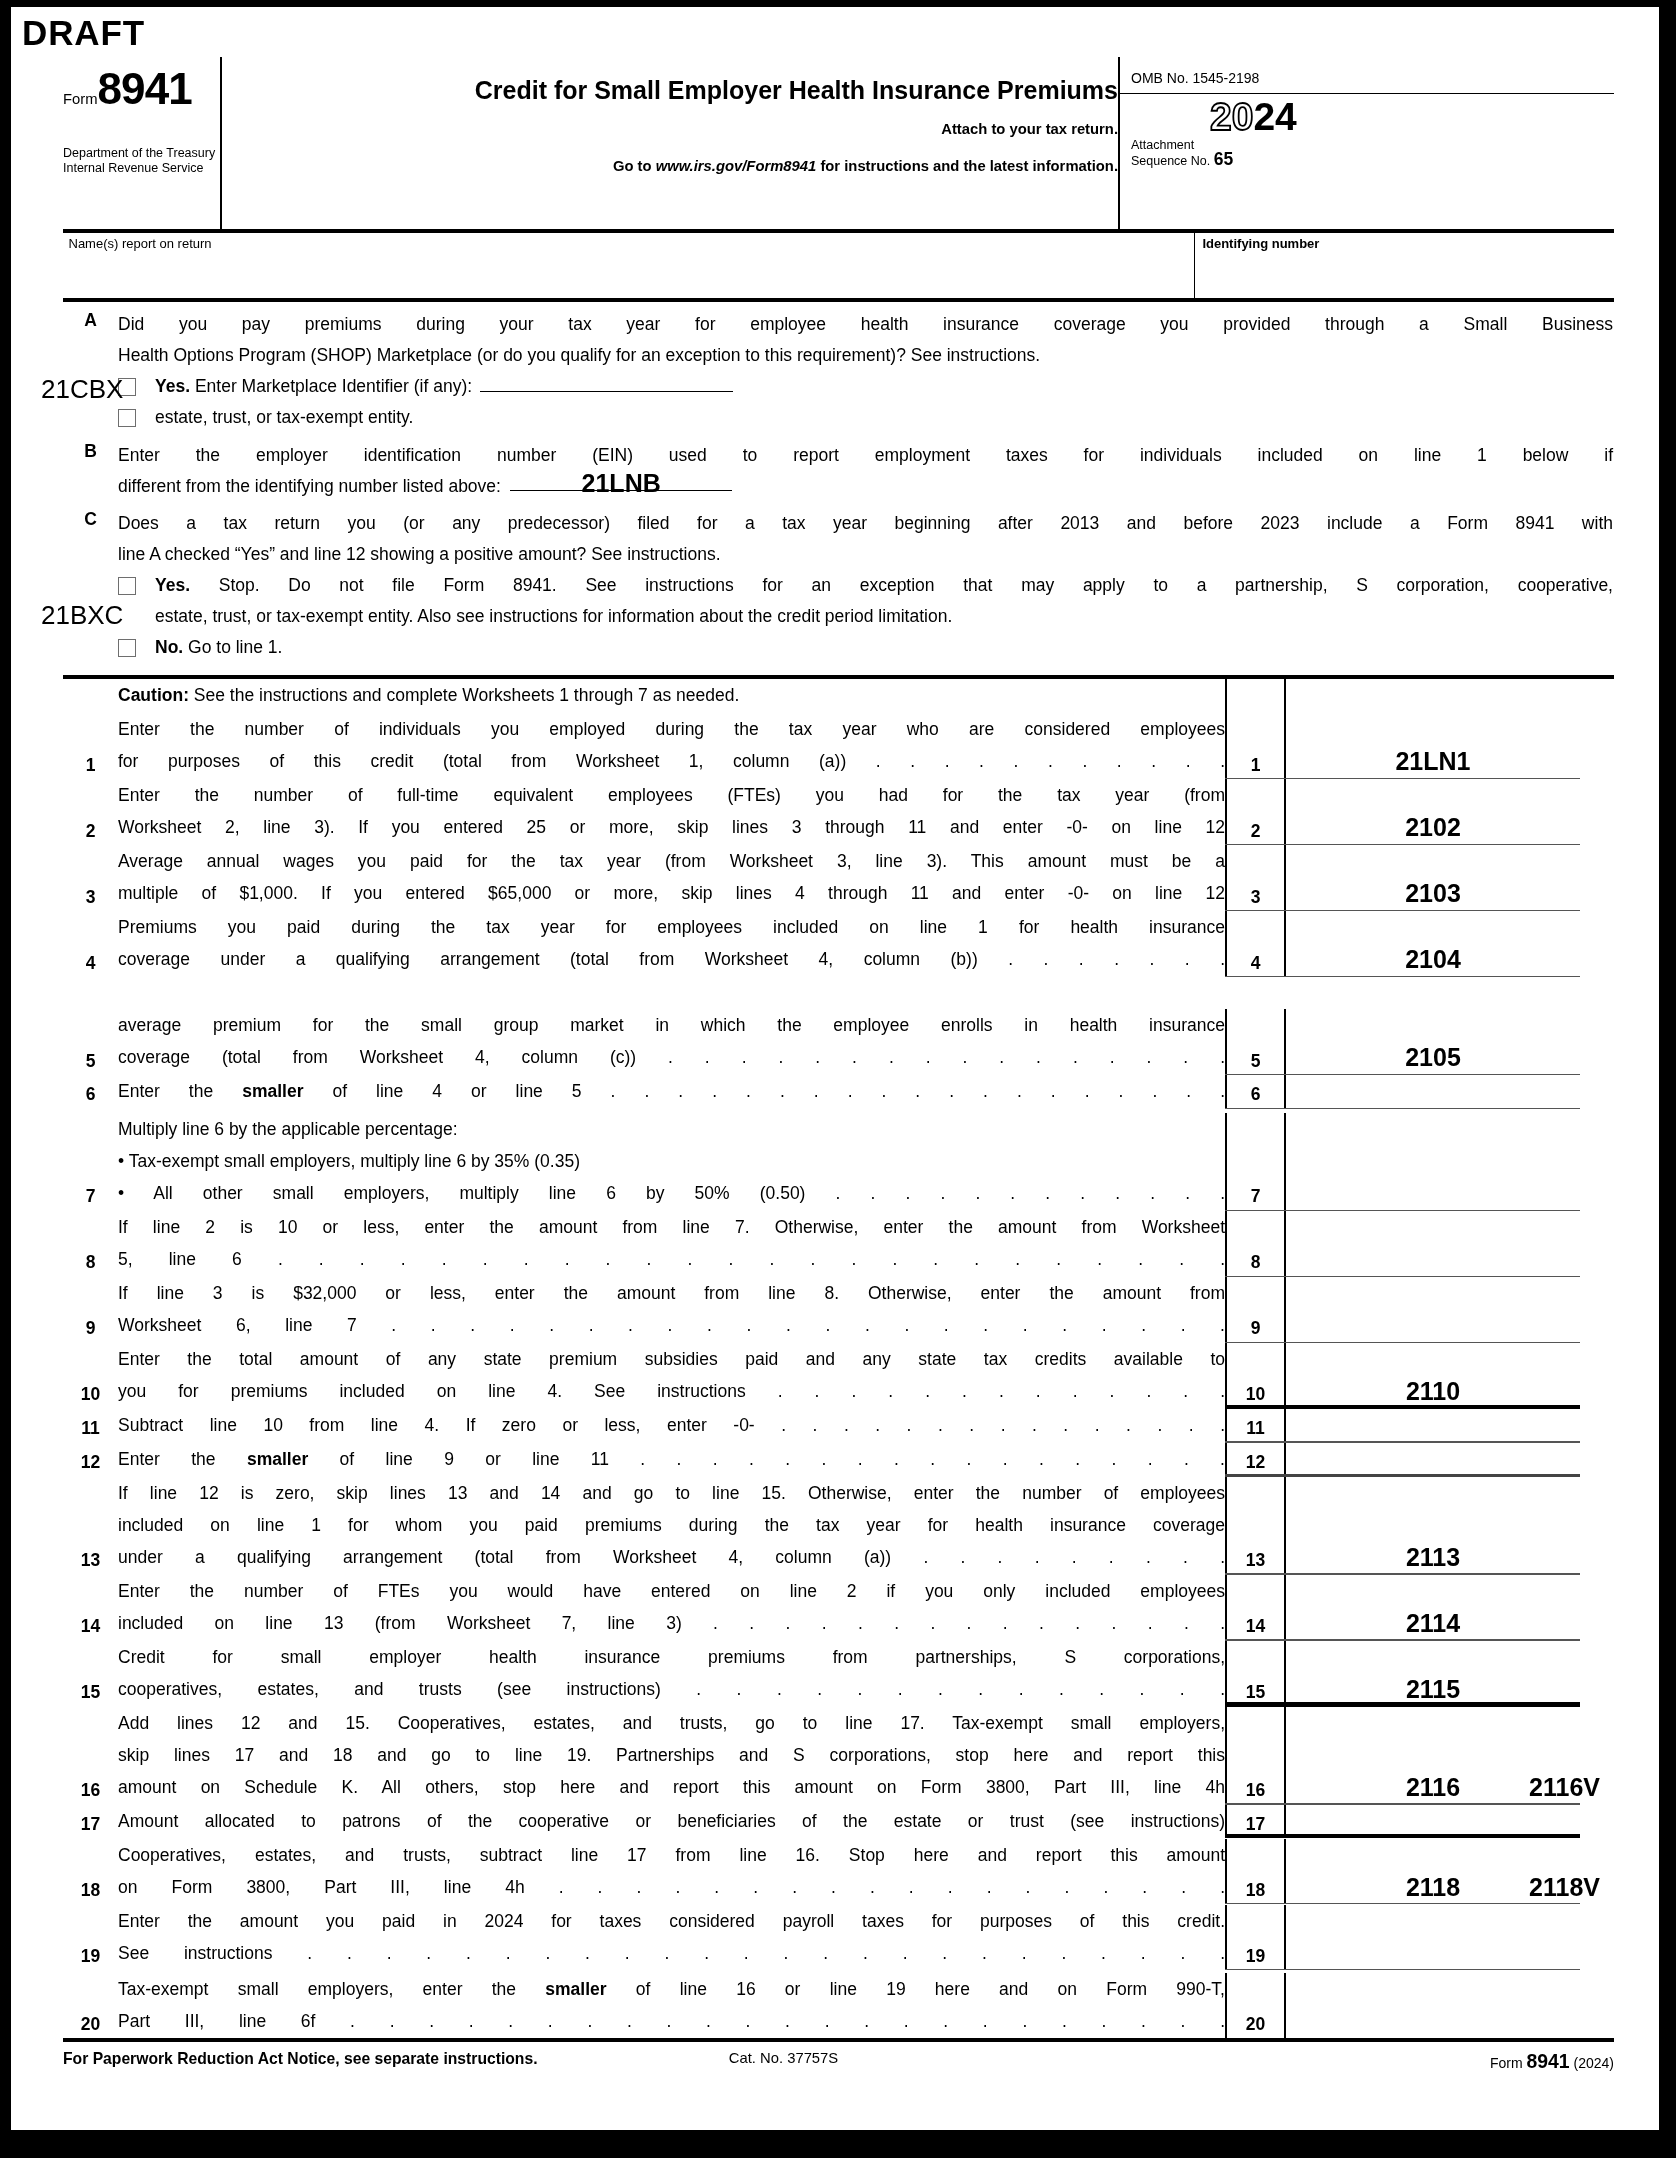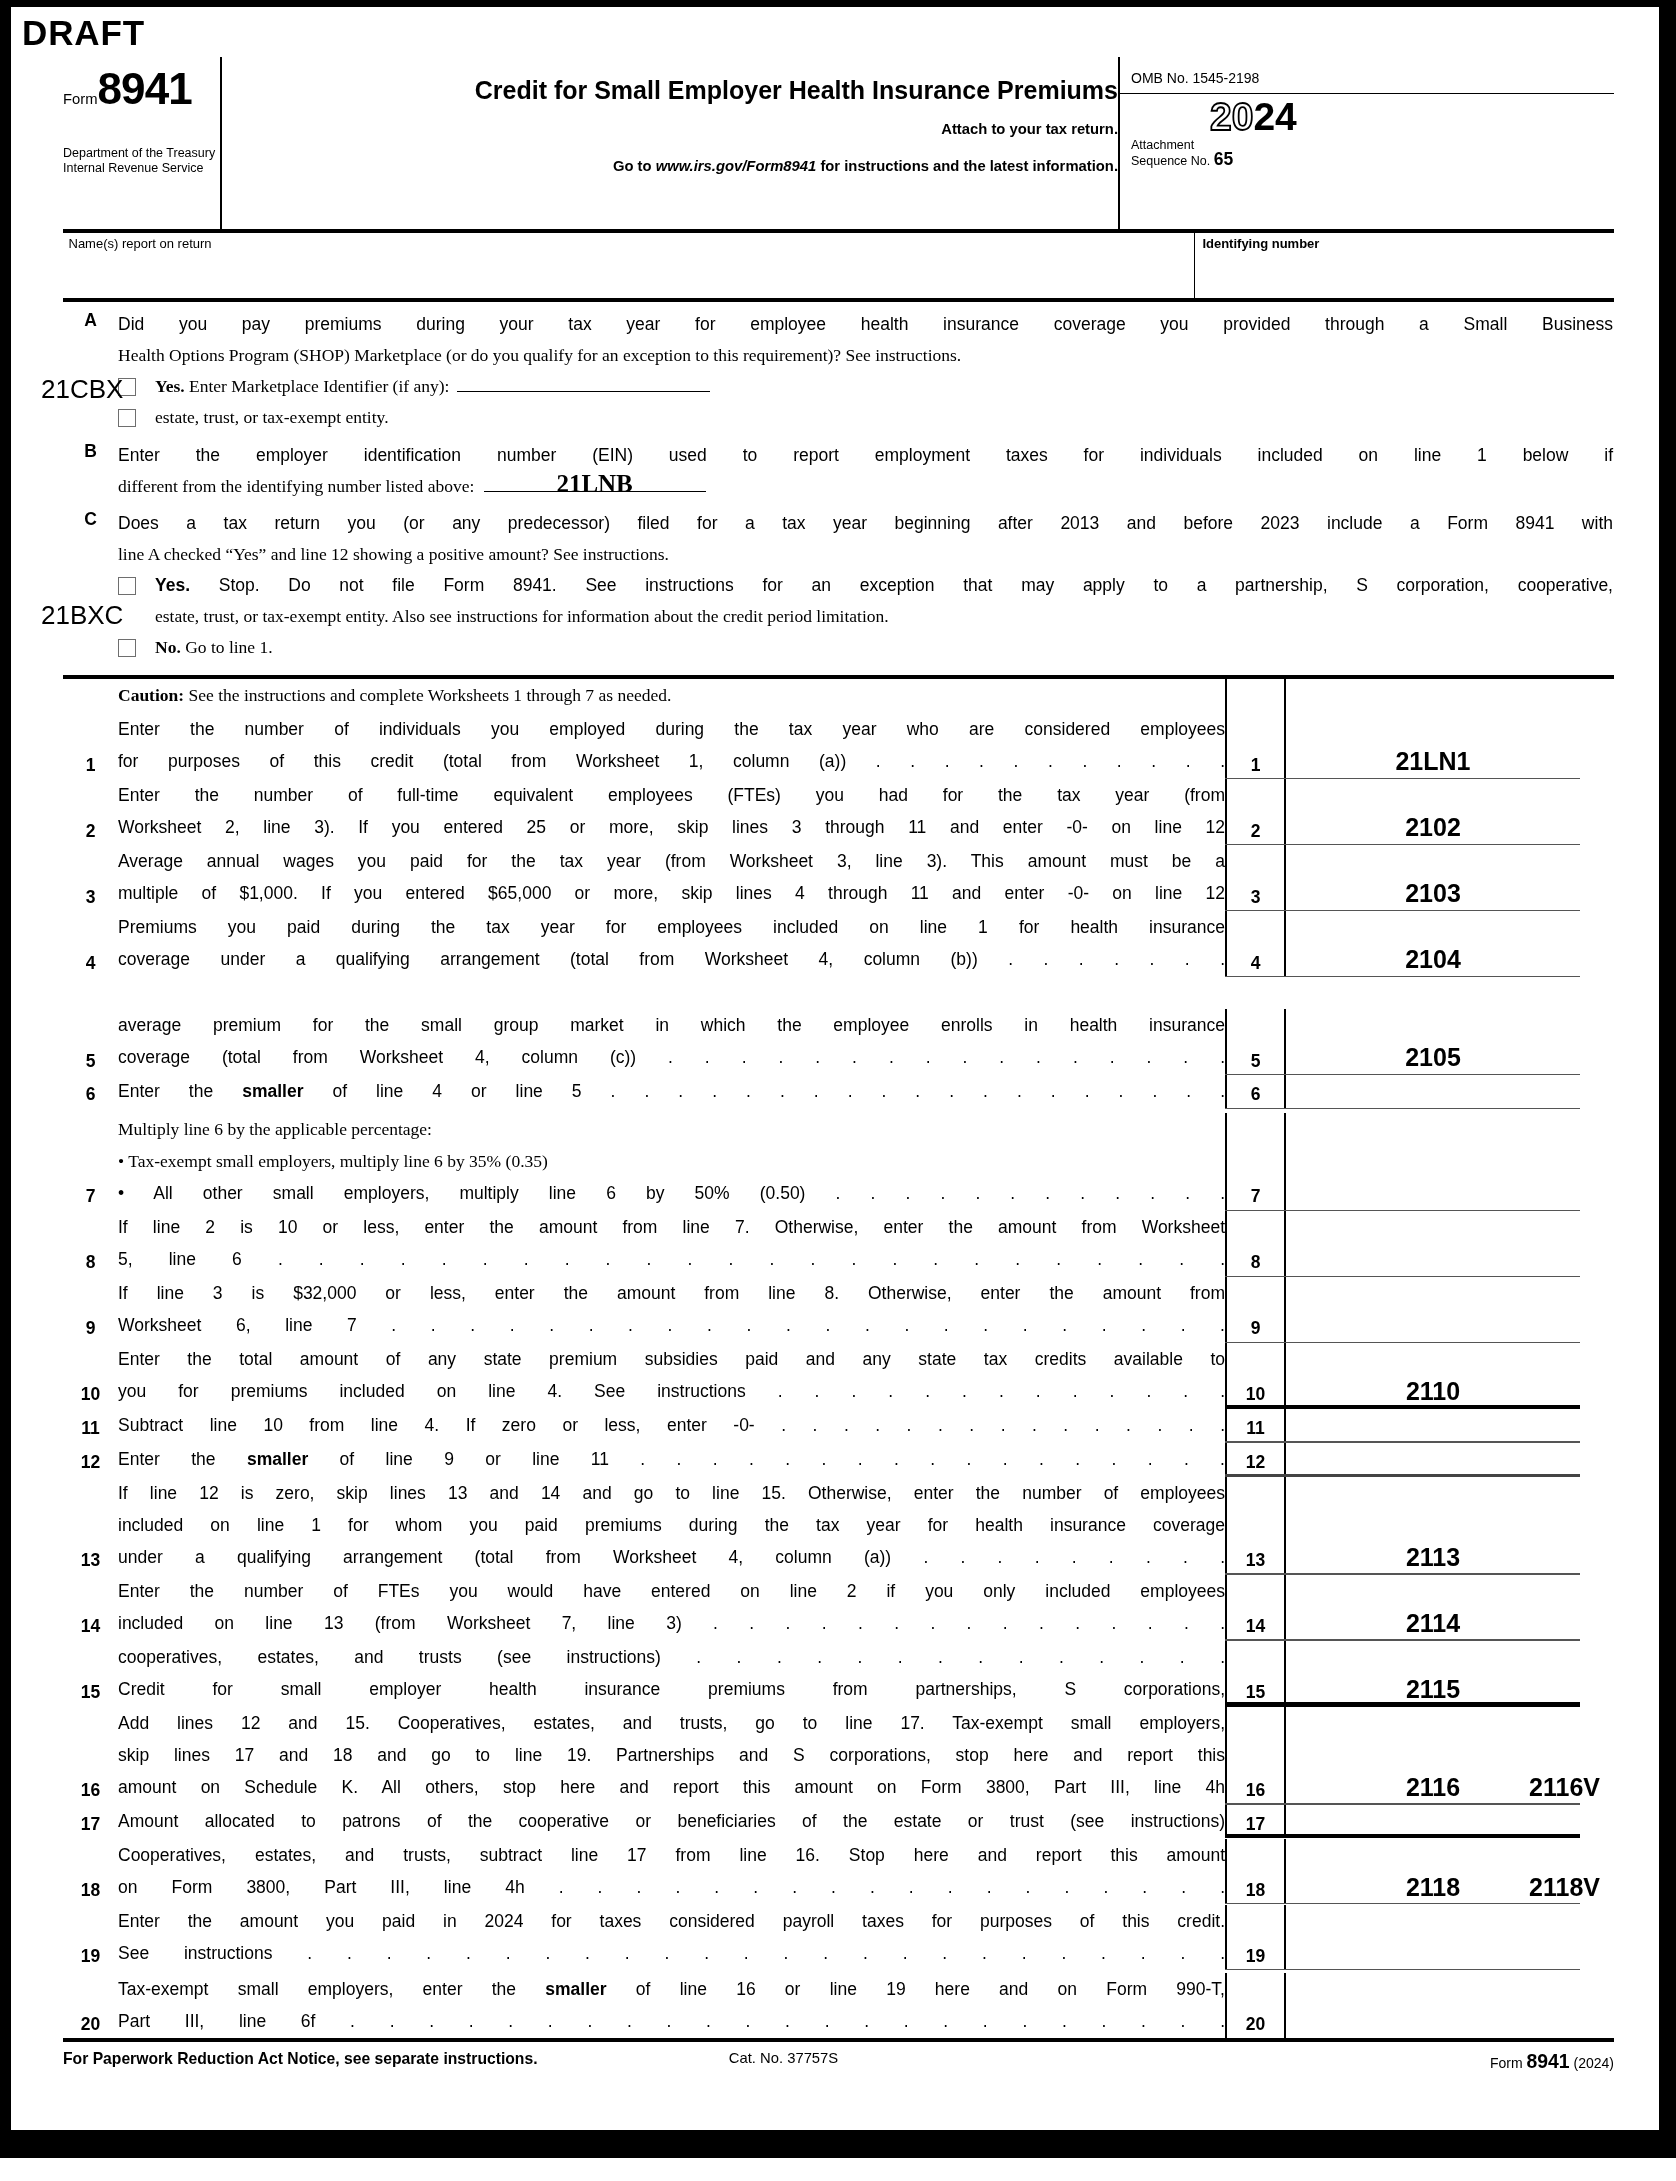--- a/index.html
+++ b/index.html
@@ -38,21 +38,21 @@
   .namerow{display:grid;grid-template-columns:1131px 420px;height:65px;border-bottom:4.6px solid #000;}
   .namecell{padding:2.8px 5.5px;font-size:13px;}
   .idcell{border-left:1.8px solid #000;padding:2.8px 7.4px;font-size:13px;font-weight:bold;}
 
   
   .abc{padding-top:7.4px;border-bottom:4.6px solid #000;padding-bottom:5.5px;}
   .abcrow{display:grid;grid-template-columns:55px 1495px;position:relative;margin-bottom:6.5px;}
   .abcletter{font-weight:bold;font-size:17.5px;text-align:center;padding-top:0.9px;}
   .abctext{font-size:17.5px;line-height:31px;}
   .jl{text-align:justify;text-align-last:justify;}
-  .ll{text-align:left;font-family:Liberation Serif, serif;}
+  .ll{text-align:left;}
   .chkpara{position:relative;padding-left:37px;}
   .chk{position:absolute;left:0;top:6.5px;width:15.7px;height:15.7px;border:1.8px solid #6e6e6e;background:#fff;}
   .chk2{top:6.5px;}
   .ul{display:inline-block;border-bottom:1.8px solid #000;height:18.5px;vertical-align:baseline;}
   .ul-a{width:253px;margin-left:7.4px;}
   .ul-b{width:222px;margin-left:9.2px;text-align:center;font-weight:bold;font-size:25px;line-height:22px;}
   .wm{position:absolute;font-size:26px;font-weight:normal;letter-spacing:0;}
   .wm-a{left:-22px;top:65px;}
   .wm-c{left:-22px;top:92px;}
 
@@ -334,22 +334,22 @@
             <div class="fboxnum">14</div>
             <div class="fboxval">
               <span>2114</span>
             </div>
             <div></div>
             <div class="sep"></div>
           </div>
           <div class="frow" style="min-height: 66px;">
             <div class="fnum">15</div>
             <div class="ftext">
+              <div class="jl"><span>Credit for small employer health insurance premiums from partnerships, S corporations,</span></div>
               <div class="jl"><span>cooperatives, estates, and trusts (see instructions)  . . . . . . . . . . . . . .</span></div>
-              <div class="jl"><span>Credit for small employer health insurance premiums from partnerships, S corporations,</span></div>
             </div>
             <div class="fboxnum">15</div>
             <div class="fboxval">
               <span>2115</span>
             </div>
             <div></div>
             <div class="sep thick"></div>
           </div>
           <div class="frow" style="min-height: 98px;">
             <div class="fnum">16</div>

